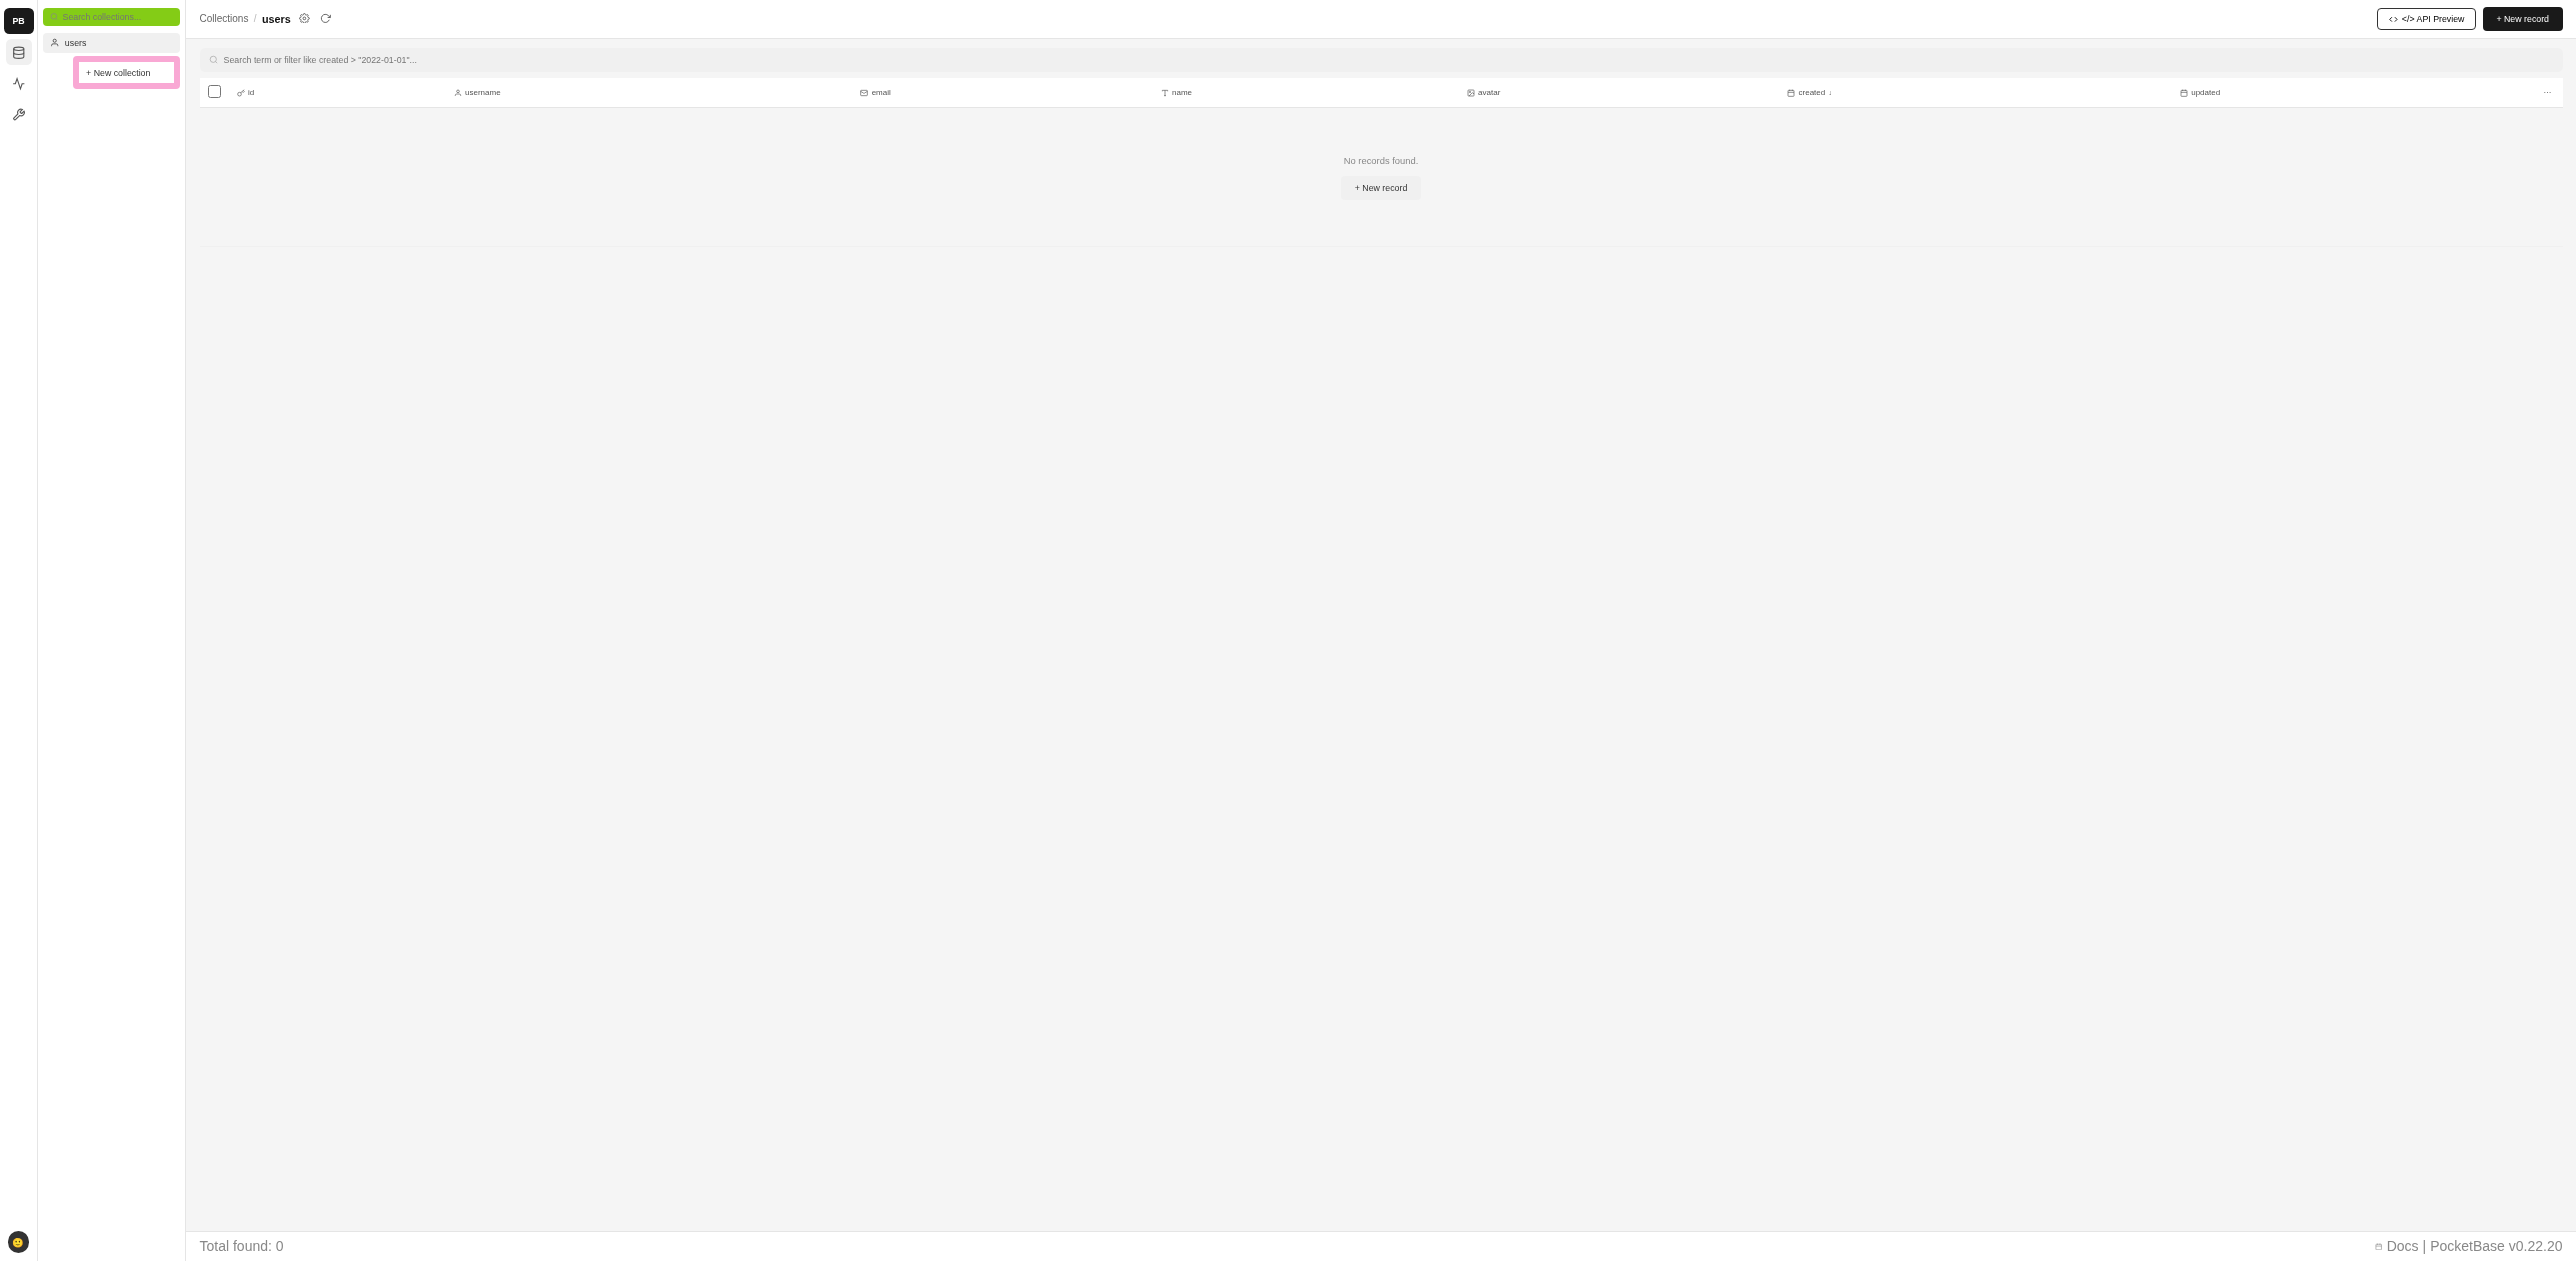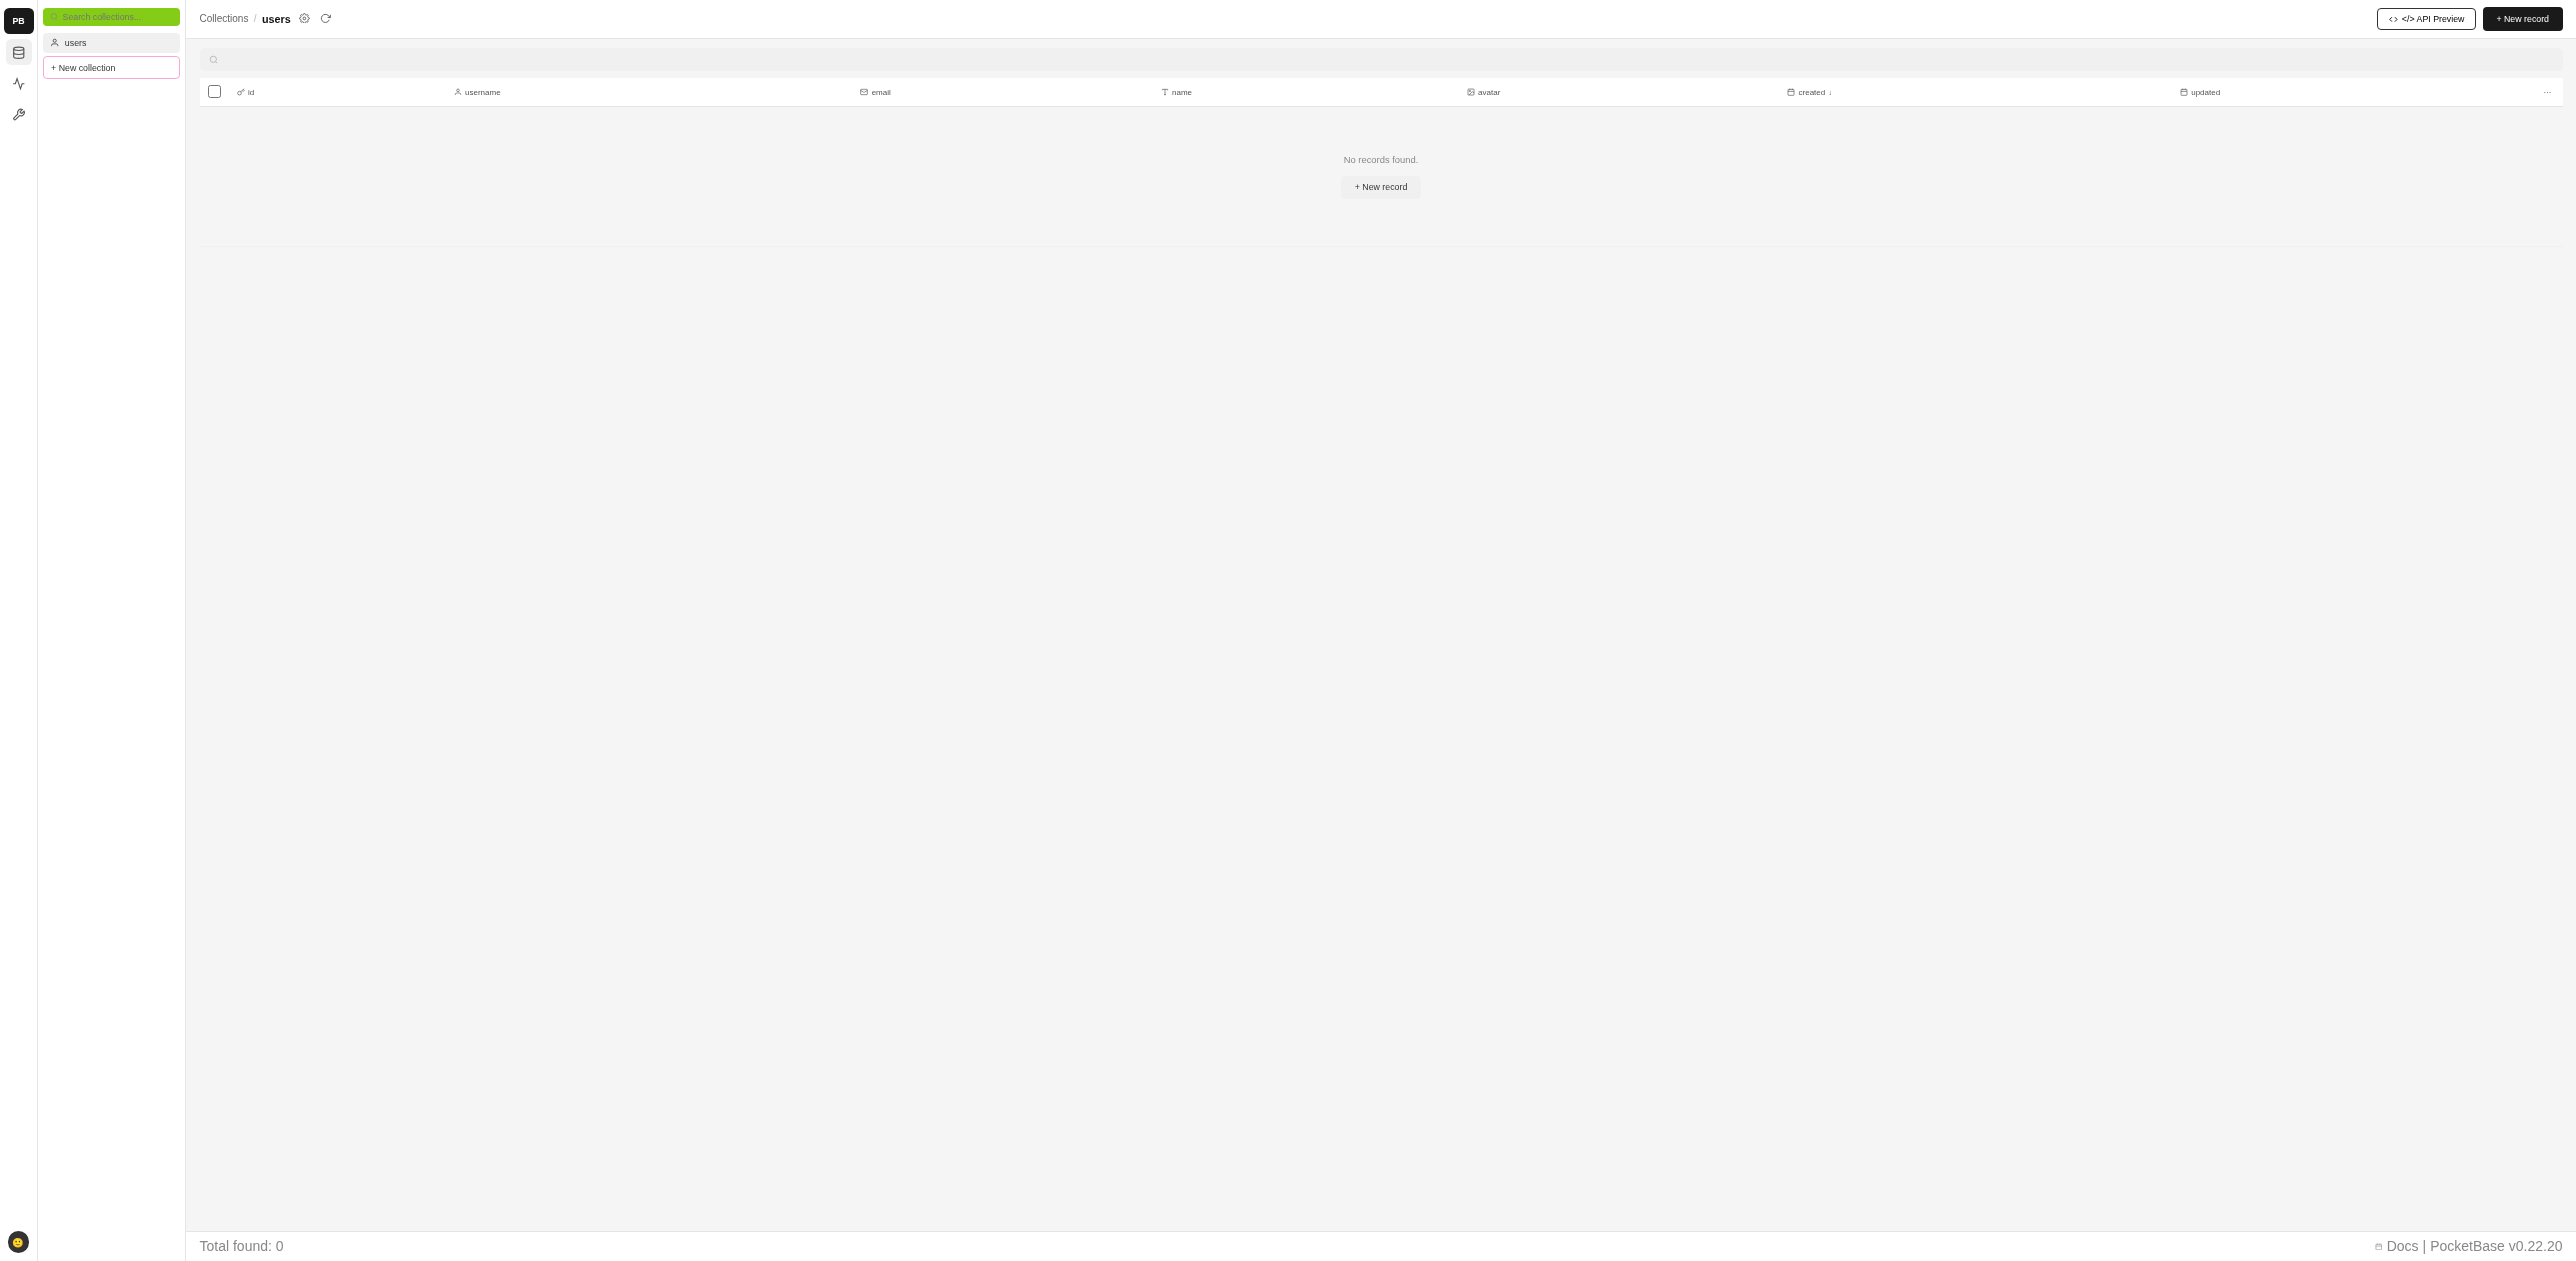--- a/index.html
+++ b/index.html
@@ -57,22 +57,22 @@
       border: none; background: transparent; outline: none; font-size: 8.8px; color: #555; width: 100%;
     }
     .sidebar-item {
       display: flex; align-items: center; gap: 5.4px;
       padding: 5.4px 6.7px; border-radius: 4px;
       cursor: pointer; font-size: 8.8px; color: #333;
     }
     .sidebar-item.active { background: #f0f0f0; font-weight: 500; }
     .new-collection-btn {
       display: flex; align-items: flex-end; gap: 4px;
-      padding: 5.4px 6.7px; border: 1px solid #f9a8d4; border-radius: 4px;
-      cursor: pointer; font-size: 8.8px; color: #333; background: #fff; margin-top: 2.7px;
+      padding: 5.4px 6.7px; border: 6px solid #f9a8d4; border-radius: 4px;
+      cursor: pointer; font-size: 8.8px; color: #333; background: #fff; margin-top: 2.7px; margin-left: 30px;
     }
 
     
     .main {
       flex: 1; display: flex; flex-direction: column; overflow: hidden;
     }
 
     
     .header {
       background: #fff; border-bottom: 0.7px solid #e5e5e5;
@@ -234,20 +234,21 @@
     </div>
   </div>
 
   <div class="content">
 
     <div class="table-search">
       <svg width="9.4" height="9.4" viewBox="0 0 24 24" fill="none" stroke="#aaa" stroke-width="2">
         <circle cx="11" cy="11" r="8"></circle>
           <line x1="21" y1="21" x2="16.65" y2="16.65"></line>
       </svg>
+      <input type="text" placeholder="Search term or filter like created &gt; &quot;2022-01-01&quot;..." style="">
     </div>
 
     <div class="table-wrapper">
       <table>
         <thead>
           <tr>
             <th class="checkbox-col">
               <input type="checkbox" style="">
             </th>
             <th>

